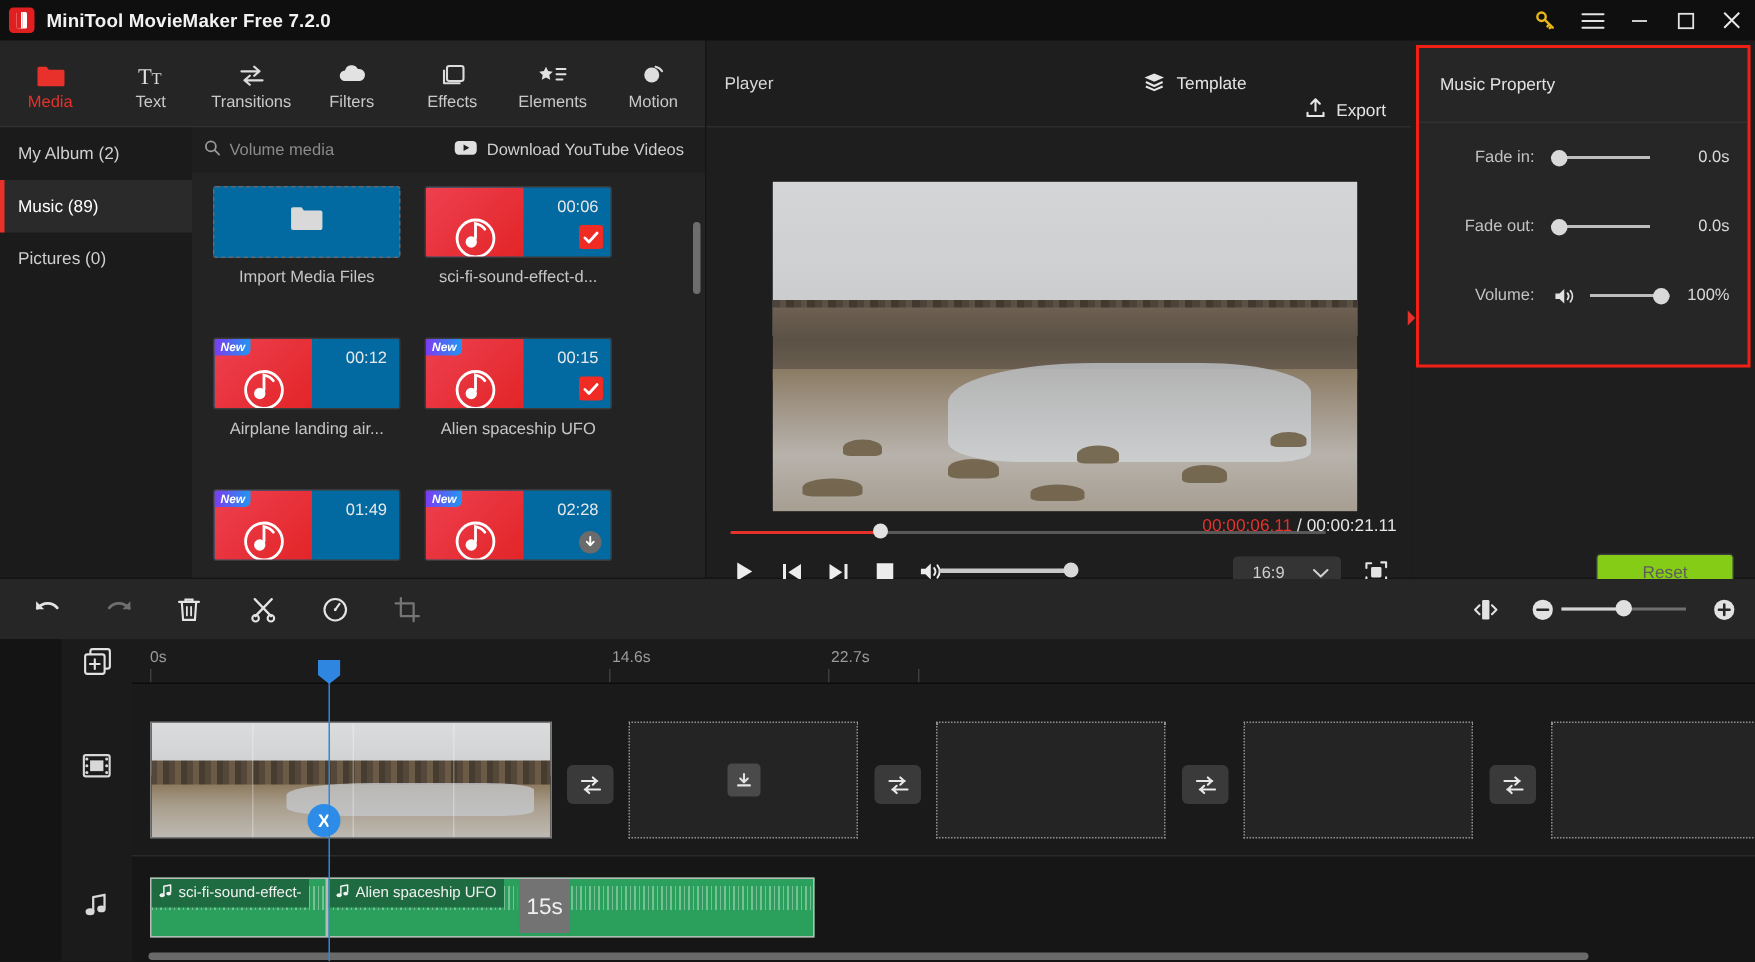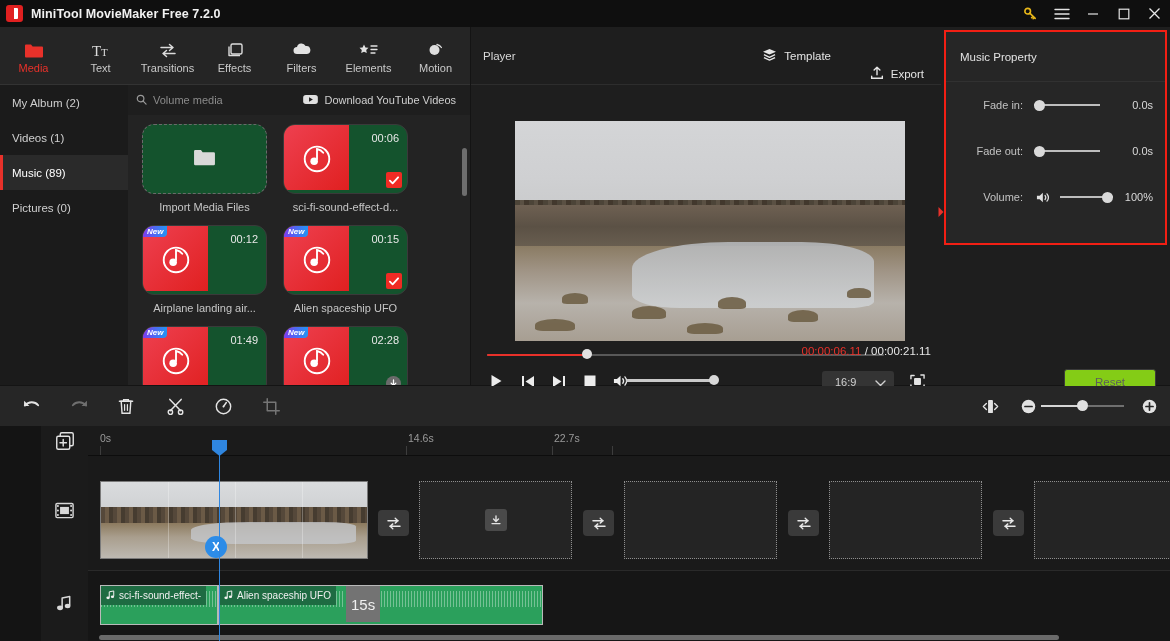--- a/index.html
+++ b/index.html
@@ -72,22 +72,22 @@
   .search-box .ph { font-size:11px; color:#8b8b8b; }
   .yt-box { position:absolute; right:14px; display:flex; align-items:center; gap:7px; cursor:pointer; }
   .yt-box .lb { font-size:11px; color:#cfcfcf; }
 
   .media-grid {
     position:absolute; left:0; top:30px; width:342px; height:270px;
     background:#232323; padding:9px 0 0 14px; overflow:hidden;
   }
   .tile { position:absolute; width:125px; }
   .tile .box {
-    width:125px; height:70px; border:1px solid #3a3a3a; border-radius:12px;
-    position:relative; overflow:hidden; background:#14532d; cursor:pointer;
+    width:125px; height:48px; border:1px solid #3a3a3a; border-radius:2px;
+    position:relative; overflow:hidden; background:#0369a1; cursor:pointer;
   }
   .tile .box.dashed { border:1px dashed #6a6a6a; display:flex; align-items:center; justify-content:center; }
   .tile .caption {
     margin-top:7px; font-size:11px; color:#c6c6c6; text-align:center;
     white-space:nowrap; overflow:hidden; width:125px;
   }
   .thumb-art {
     position:absolute; left:0; top:0; width:65px; height:65px;
     background:linear-gradient(135deg,#ee4050,#e02020);
     display:flex; align-items:center; justify-content:center;
@@ -319,33 +319,33 @@
         <svg width="20" height="17" viewBox="0 0 20 17">
           <path d="M3 5.5h12M11.5 2.5L15 5.5l-3.5 3" stroke="#dcdcdc" stroke-width="1.5" fill="none" stroke-linecap="round" stroke-linejoin="round"></path>
           <path d="M17 11.5H5M8.5 8.5L5 11.5l3.5 3" stroke="#dcdcdc" stroke-width="1.5" fill="none" stroke-linecap="round" stroke-linejoin="round"></path>
         </svg>
       </span>
       <span class="lb">Transitions</span>
     </div>
     <div class="ribbon-item">
       <span class="ic">
         <svg width="20" height="17" viewBox="0 0 20 17">
-          <rect x="6" y="2" width="11" height="10" rx="1.5" fill="none" stroke="#dcdcdc" stroke-width="1.4"></rect>
-          <path d="M4 4.5v9h11" fill="none" stroke="#dcdcdc" stroke-width="1.4" stroke-linejoin="round"></path>
+          <path d="M5 12a3.5 3.5 0 010-7 4.6 4.6 0 018.6-1A3.6 3.6 0 0115 12z" fill="#e2e2e2"></path>
         </svg>
       </span>
-      <span class="lb">Effects</span>
+      <span class="lb">Filters</span>
     </div>
     <div class="ribbon-item">
       <span class="ic">
         <svg width="20" height="17" viewBox="0 0 20 17">
-          <path d="M5 12a3.5 3.5 0 010-7 4.6 4.6 0 018.6-1A3.6 3.6 0 0115 12z" fill="#e2e2e2"></path>
+          <rect x="6" y="2" width="11" height="10" rx="1.5" fill="none" stroke="#dcdcdc" stroke-width="1.4"></rect>
+          <path d="M4 4.5v9h11" fill="none" stroke="#dcdcdc" stroke-width="1.4" stroke-linejoin="round"></path>
         </svg>
       </span>
-      <span class="lb">Filters</span>
+      <span class="lb">Effects</span>
     </div>
     <div class="ribbon-item">
       <span class="ic">
         <svg width="22" height="17" viewBox="0 0 22 17">
           <path d="M6 2.5l1.4 2.9 3.1.4-2.3 2.2.6 3.1L6 9.7l-2.8 1.4.6-3.1L1.5 5.8l3.1-.4z" fill="#e2e2e2"></path>
           <path d="M13 4h6M13 7.5h6M13 11h4" stroke="#e2e2e2" stroke-width="1.3" stroke-linecap="round"></path>
         </svg>
       </span>
       <span class="lb">Elements</span>
     </div>
@@ -357,23 +357,20 @@
         </svg>
       </span>
       <span class="lb">Motion</span>
     </div>
   </div>
   <div class="ribbon-underline"></div>
 
   <div class="sidebar">
     <div class="side-item" style="top:0">
       <span>My Album (2)</span>
-    </div>
-    <div class="side-item">
-      <span>Videos (1)</span>
     </div>
     <div class="side-item active">
       <span>Music (89)</span>
     </div>
     <div class="side-item">
       <span>Pictures (0)</span>
     </div>
   </div>
 
   <div class="mediapanel">

